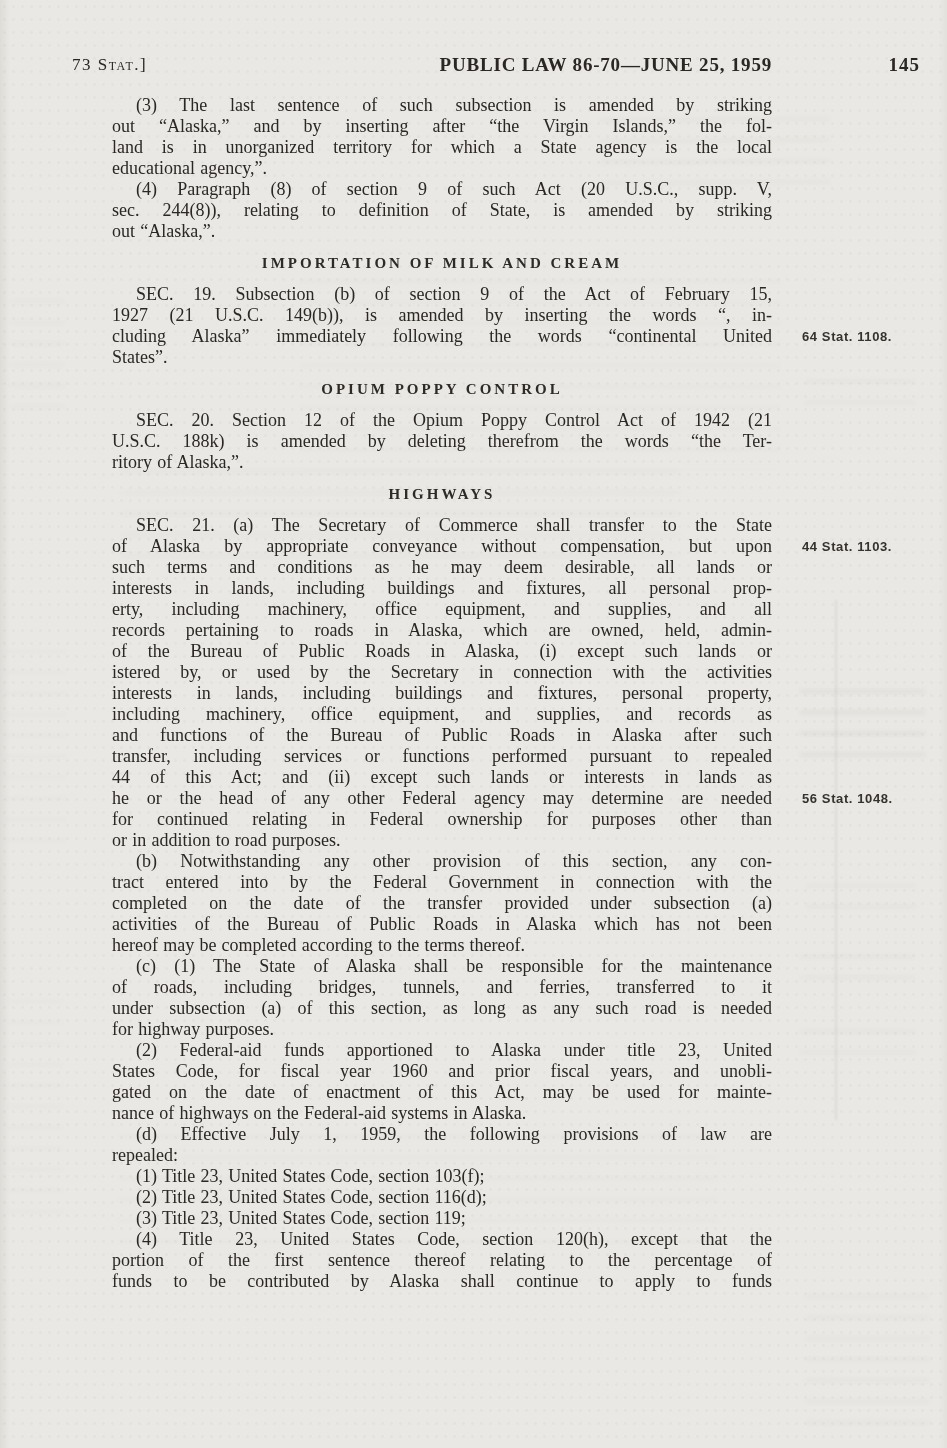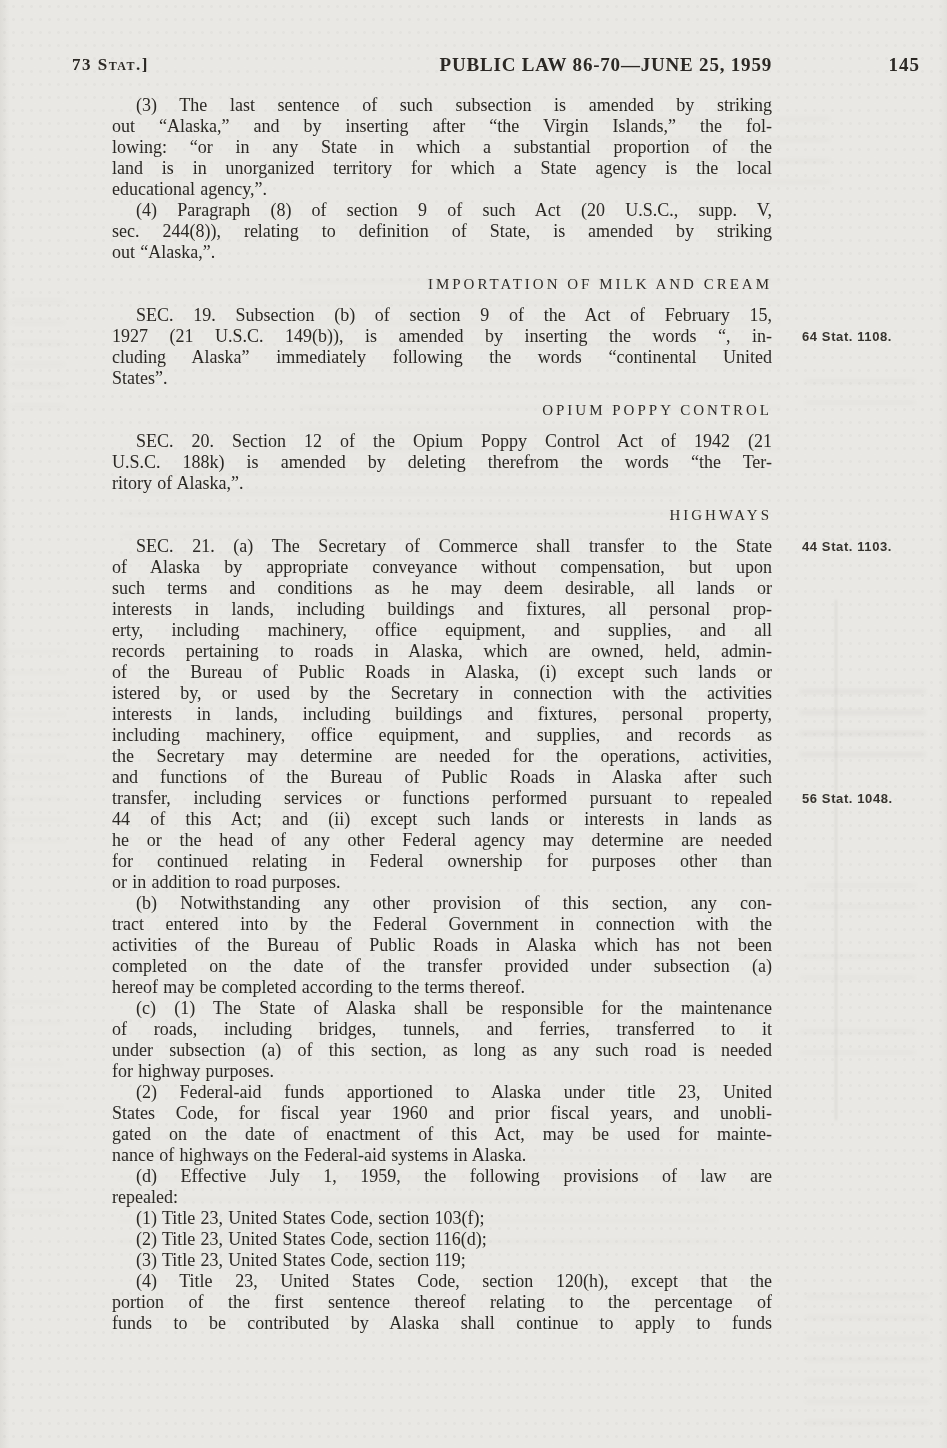--- a/index.html
+++ b/index.html
@@ -15,21 +15,21 @@
       linear-gradient(270deg, rgba(120,115,105,0.06) 0px, rgba(120,115,105,0.0) 8px);
     background-size: 9px 13px, 14px 9px, 100% 100%, 100% 100%;
     overflow:hidden;
     font-family:"Liberation Serif","DejaVu Serif",serif;
     color:#2b2824;
   }
   
   .hdr{position:absolute;top:54px;left:0;width:947px;height:24px;}
   .hdr-left{
     position:absolute;left:72px;top:1px;
-    font-size:17px;font-weight:bold;letter-spacing:1.5px;
+    font-size:17px;font-weight:normal;letter-spacing:1.5px;
     font-variant:small-caps;
   }
   .hdr-center{
     position:absolute;left:112px;width:660px;top:0;
     text-align:right;font-size:19px;font-weight:bold;letter-spacing:0.8px;
   }
   .hdr-right{
     position:absolute;right:27px;top:0;
     font-size:19px;font-weight:bold;letter-spacing:1px;
   }
@@ -41,21 +41,21 @@
   .para{margin:0;}
   .line{
     text-align:justify;text-align-last:justify;
     white-space:normal;overflow:hidden;height:21px;
     word-spacing:0.04em;
   }
   .line.first{text-indent:24px;}
   .line.last{text-align-last:left;}
   .heading{
     margin:11px 0 10px 0;height:21px;line-height:21px;
-    text-align:right;font-size:15px;font-weight:400;
+    text-align:center;font-size:15px;font-weight:700;
     letter-spacing:3px;color:#2e2b27;
   }
   
   .notes-col{position:absolute;left:0;top:0;width:947px;height:1448px;pointer-events:none;}
   .mnote{
     position:absolute;left:802px;width:140px;
     font-family:"Liberation Sans","DejaVu Sans",sans-serif;
     font-size:13px;font-weight:600;letter-spacing:0.6px;
     color:#36332e;line-height:15px;
   }
@@ -97,21 +97,20 @@
   <div class="hdr">
     <span class="hdr-left">73 Stat.]</span>
     <span class="hdr-center">PUBLIC LAW 86-70—JUNE 25, 1959</span>
     <span class="hdr-right">145</span>
   </div>
 
   <div class="body-col" id="body-col">
       <div class="para">
         <div class="line first">(3) The last sentence of such subsection is amended by striking</div>
         <div class="line">out “Alaska,” and by inserting after “the Virgin Islands,” the fol-</div>
-        <div class="line">lowing: “or in any State in which a substantial proportion of the</div>
         <div class="line">land is in unorganized territory for which a State agency is the local</div>
         <div class="line last">educational agency,”.</div>
       </div>
       <div class="para">
         <div class="line first">(4) Paragraph (8) of section 9 of such Act (20 U.S.C., supp. V,</div>
         <div class="line">sec. 244(8)), relating to definition of State, is amended by striking</div>
         <div class="line last">out “Alaska,”.</div>
       </div>
       <div class="heading">IMPORTATION OF MILK AND CREAM</div>
       <div class="para">
@@ -131,33 +130,32 @@
         <div class="line first">SEC. 21. (a) The Secretary of Commerce shall transfer to the State</div>
         <div class="line">of Alaska by appropriate conveyance without compensation, but upon</div>
         <div class="line">such terms and conditions as he may deem desirable, all lands or</div>
         <div class="line">interests in lands, including buildings and fixtures, all personal prop-</div>
         <div class="line">erty, including machinery, office equipment, and supplies, and all</div>
         <div class="line">records pertaining to roads in Alaska, which are owned, held, admin-</div>
         <div class="line">of the Bureau of Public Roads in Alaska, (i) except such lands or</div>
         <div class="line">istered by, or used by the Secretary in connection with the activities</div>
         <div class="line">interests in lands, including buildings and fixtures, personal property,</div>
         <div class="line">including machinery, office equipment, and supplies, and records as</div>
-        <div class="line">the Secretary may determine are needed for the operations, activities,</div>
         <div class="line">and functions of the Bureau of Public Roads in Alaska after such</div>
         <div class="line">transfer, including services or functions performed pursuant to repealed</div>
         <div class="line">44 of this Act; and (ii) except such lands or interests in lands as</div>
         <div class="line">he or the head of any other Federal agency may determine are needed</div>
         <div class="line">for continued relating in Federal ownership for purposes other than</div>
         <div class="line last">or in addition to road purposes.</div>
       </div>
       <div class="para">
         <div class="line first">(b) Notwithstanding any other provision of this section, any con-</div>
         <div class="line">tract entered into by the Federal Government in connection with the</div>
+        <div class="line">completed on the date of the transfer provided under subsection (a)</div>
         <div class="line">activities of the Bureau of Public Roads in Alaska which has not been</div>
-        <div class="line">completed on the date of the transfer provided under subsection (a)</div>
         <div class="line last">hereof may be completed according to the terms thereof.</div>
       </div>
       <div class="para">
         <div class="line first">(c) (1) The State of Alaska shall be responsible for the maintenance</div>
         <div class="line">of roads, including bridges, tunnels, and ferries, transferred to it</div>
         <div class="line">under subsection (a) of this section, as long as any such road is needed</div>
         <div class="line last">for highway purposes.</div>
       </div>
       <div class="para">
         <div class="line first">(2) Federal-aid funds apportioned to Alaska under title 23, United</div>

